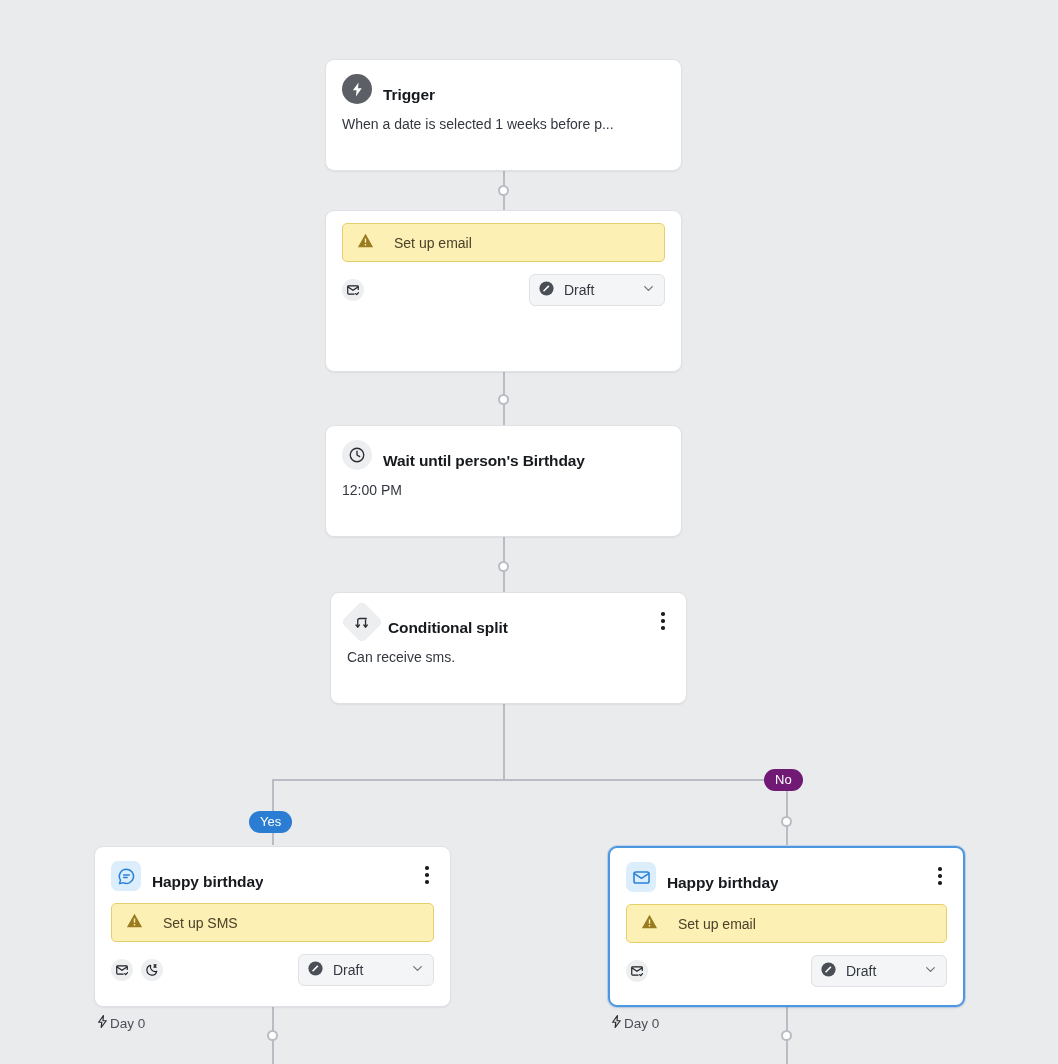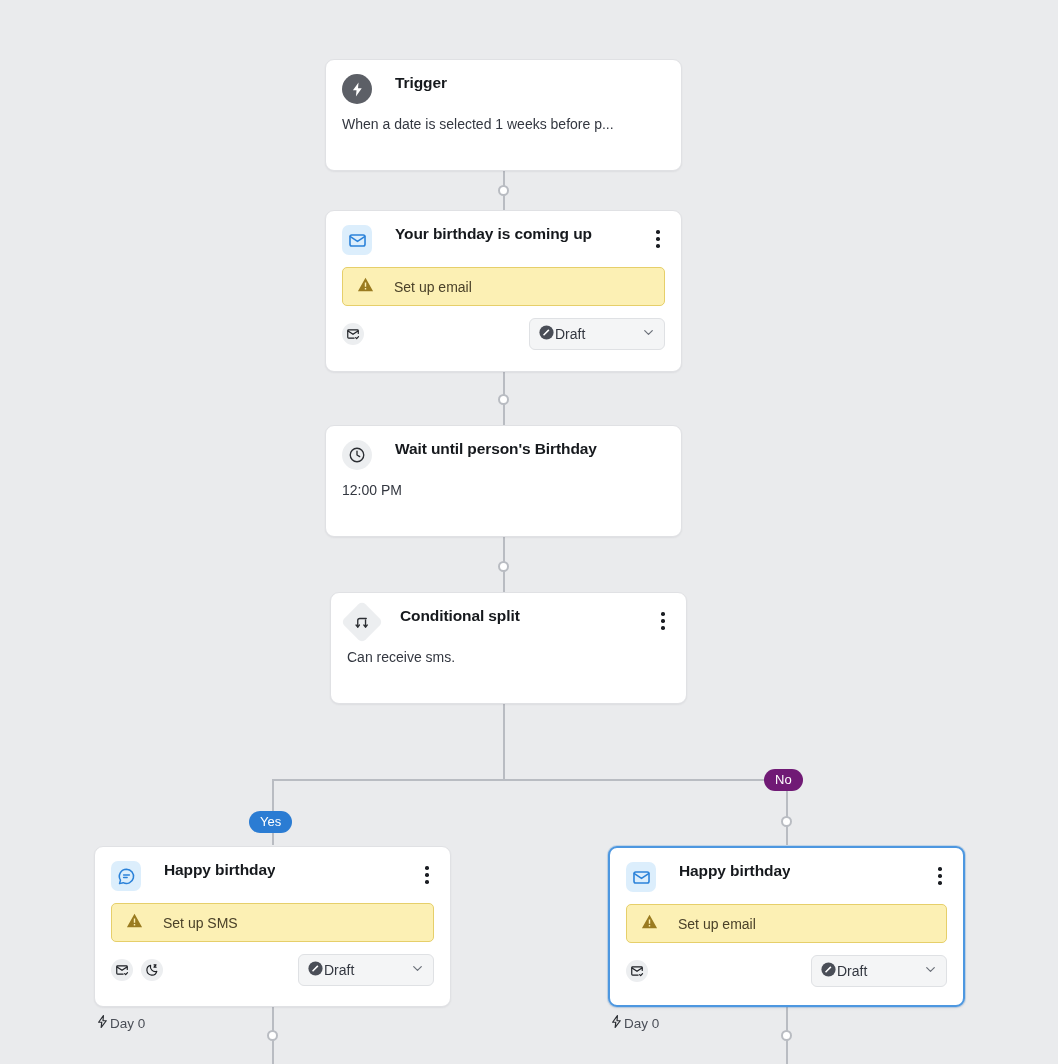--- a/index.html
+++ b/index.html
@@ -36,21 +36,21 @@
     border: 1px solid #e0e1e4;
     border-radius: 9px;
     box-shadow: 0 1px 2px rgba(16,24,40,.06);
   }
   .card.selected {
     border: 2px solid #4d97e0;
     box-shadow: 0 0 0 1px rgba(77,151,224,.25), 0 1px 3px rgba(16,24,40,.10);
   }
 
   .card-head {
-    display: flex; align-items: flex-start; gap: 23px;
+    display: flex; align-items: flex-end; gap: 11px;
     padding: 14px 16px 0 16px;
     position: relative;
   }
   .node-icon {
     width: 30px; height: 30px; flex: 0 0 30px;
     display: flex; align-items: center; justify-content: center;
   }
   .node-icon.circle-dark { background: #5c5f66; border-radius: 50%; }
   .node-icon.circle-grey { background: #eceef0; border-radius: 50%; }
   .node-icon.sq-blue { background: #dceefc; border-radius: 7px; }
@@ -91,21 +91,21 @@
     display: flex; align-items: center; justify-content: space-between;
     padding: 12px 16px 14px 16px;
   }
   .foot-icons { display: flex; align-items: center; gap: 8px; }
   .foot-ico {
     width: 22px; height: 22px; border-radius: 50%;
     background: #eceef0;
     display: flex; align-items: center; justify-content: center;
   }
   .status-select {
-    display: flex; align-items: center; 
+    display: flex; align-items: center; gap: 9px;
     background: #f4f5f6; border: 1px solid #dfe1e4;
     border-radius: 6px; height: 32px; padding: 0 9px 0 8px;
     cursor: pointer; min-width: 136px;
   }
   .status-label { font-size: 14px; color: #333740; flex: 1; }
 
   .day-label {
     position: absolute;
     display: flex; align-items: center; 
     font-size: 13.5px; color: #4a4e57;
@@ -148,34 +148,20 @@
         <svg width="17" height="17" viewBox="0 0 24 24" fill="#ffffff">
             <path d="M13.5 2 5.5 13.2h5.1L9.8 22l8.2-11.6h-5.3z"></path>
           </svg>
       </span>
       <span class="card-title">Trigger</span>
     </div>
     <div class="card-sub">When a date is selected 1 weeks before p...</div>
   </div>
 
   <div class="card" style="left:325px;top:210px;width:357px;height:162px;">
-    <div class="card-head">
-      <span class="node-icon sq-blue">
-        <svg width="19" height="19" viewBox="0 0 24 24" fill="none" stroke="#2b82d9" stroke-width="2" stroke-linecap="round" stroke-linejoin="round">
-          <rect x="2.5" y="5" width="19" height="14" rx="2.2"></rect>
-            <path d="M3 7l9 6.2L21 7"></path>
-        </svg>
-      </span>
-      <span class="card-title">Your birthday is coming up</span>
-      <span class="kebab">
-          <i></i>
-          <i></i>
-          <i></i>
-        </span>
-    </div>
     <div class="warn-banner">
       <span>
         <svg width="17" height="17" viewBox="0 0 24 24" fill="#9a7b20">
             <path d="M12 2.6 1.3 21.4h21.4zM11 9h2v6h-2zm0 8h2v2h-2z"></path>
           </svg>
       </span>
       <span class="warn-text">Set up email</span>
     </div>
     <div class="card-foot">
       <div class="foot-icons">

